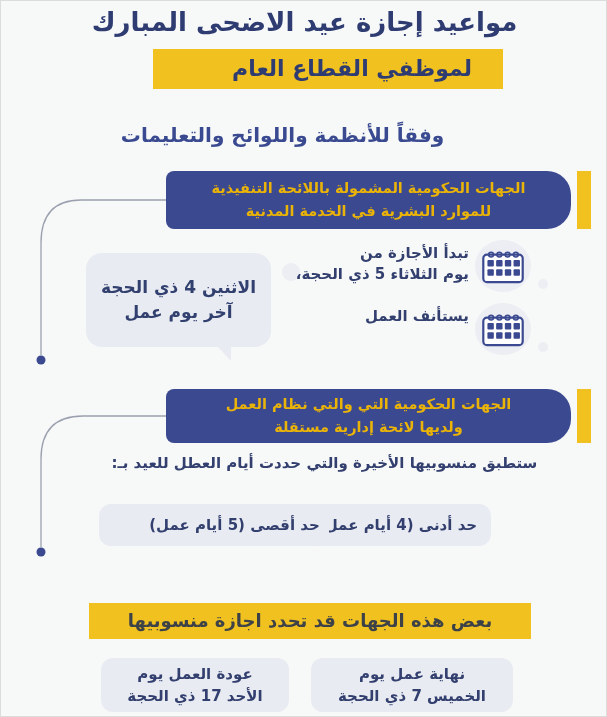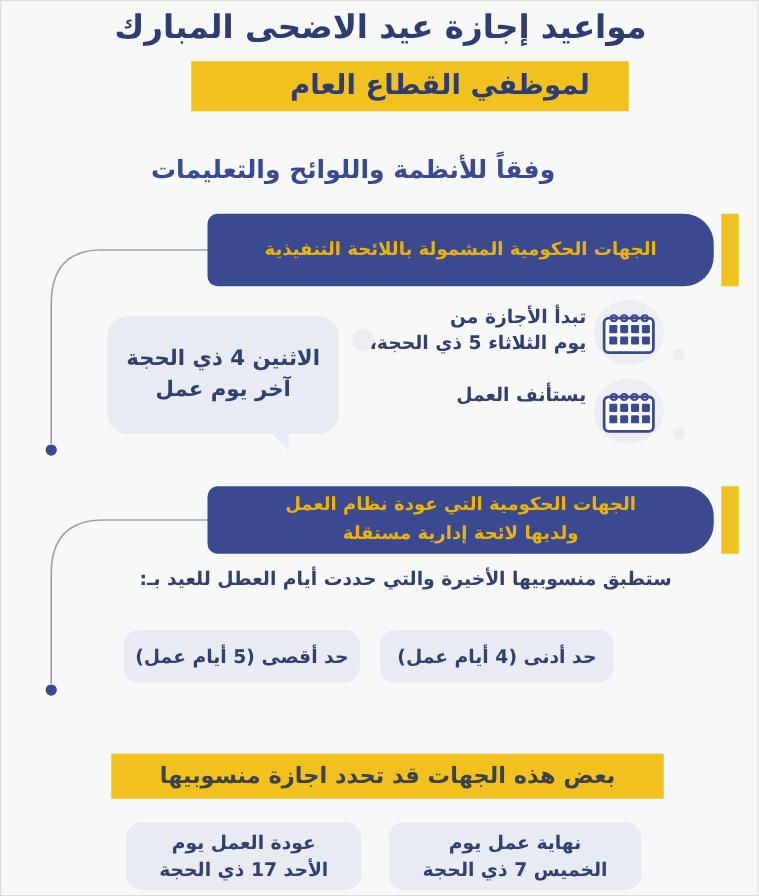--- a/index.html
+++ b/index.html
@@ -78,21 +78,21 @@
   .note{
     top:453px;left:40px;width:567px;
     text-align:center;font-size:15px;font-weight:bold;color:#33406f;
   }
   .pill{
     background:#e9ebf2;border-radius:12px;
     color:#33406f;font-weight:bold;text-align:center;
   }
   .pill-1line{top:503px;height:42px;line-height:42px;font-size:15px;}
   .pill-min{left:303px;width:187px;}
-  .pill-max{left:98px;width:189px;}
+  .pill-max{left:98px;width:189px;padding-left:41px;}
   .pill-2line{
     top:657px;height:54px;font-size:15px;
     display:flex;flex-direction:column;justify-content:center;
   }
   .pill-2line .pline{line-height:22px;}
   .pill-end{left:310px;width:202px;}
   .pill-return{left:100px;width:188px;}
   .yellow-banner{
     top:602px;left:88px;width:442px;height:36px;
     background:#f1c11f;
@@ -111,20 +111,21 @@
     <path d="M168,415 H82 Q40,415 40,458 V546" fill="none" stroke="#9aa0ae" stroke-width="1.3"></path>
     <circle cx="40" cy="551" r="4.5" fill="#3b4a90"></circle>
   </svg>
 
   <div class="abs title">مواعيد إجازة عيد الاضحى المبارك</div>
   <div class="abs subtitle-box">لموظفي القطاع العام</div>
   <div class="abs intro">وفقاً للأنظمة واللوائح والتعليمات</div>
 
   <div class="abs banner banner1">
     <div class="bline">الجهات الحكومية المشمولة باللائحة التنفيذية</div>
+    <div class="bline">للموارد البشرية في الخدمة المدنية</div>
   </div>
   <div class="abs ybar ybar1"></div>
 
   <div class="abs bubble">
     <div class="bub-line">الاثنين 4 ذي الحجة</div>
     <div class="bub-line">آخر يوم عمل</div>
   </div>
   <div class="abs bubble-tail"></div>
   <div class="abs deco-dot bubble-sat"></div>
 
@@ -171,21 +172,21 @@
           <rect x="35.5" y="23" width="7" height="7" rx="1"></rect>
       </g>
     </svg>
   </div>
   <div class="abs deco-dot sat2"></div>
   <div class="abs cal-text cal-text2">
     <div class="cline">يستأنف العمل</div>
   </div>
 
   <div class="abs banner banner2">
-    <div class="bline">الجهات الحكومية التي عودة نظام العمل</div>
+    <div class="bline">الجهات الحكومية التي والتي نظام العمل</div>
     <div class="bline">ولديها لائحة إدارية مستقلة</div>
   </div>
   <div class="abs ybar ybar2"></div>
 
   <div class="abs note">ستطبق منسوبيها الأخيرة والتي حددت أيام العطل للعيد بـ:</div>
 
   <div class="abs pill pill-1line pill-min">حد أدنى (4 أيام عمل)</div>
   <div class="abs pill pill-1line pill-max">حد أقصى (5 أيام عمل)</div>
 
   <div class="abs yellow-banner">بعض هذه الجهات قد تحدد اجازة منسوبيها</div>

